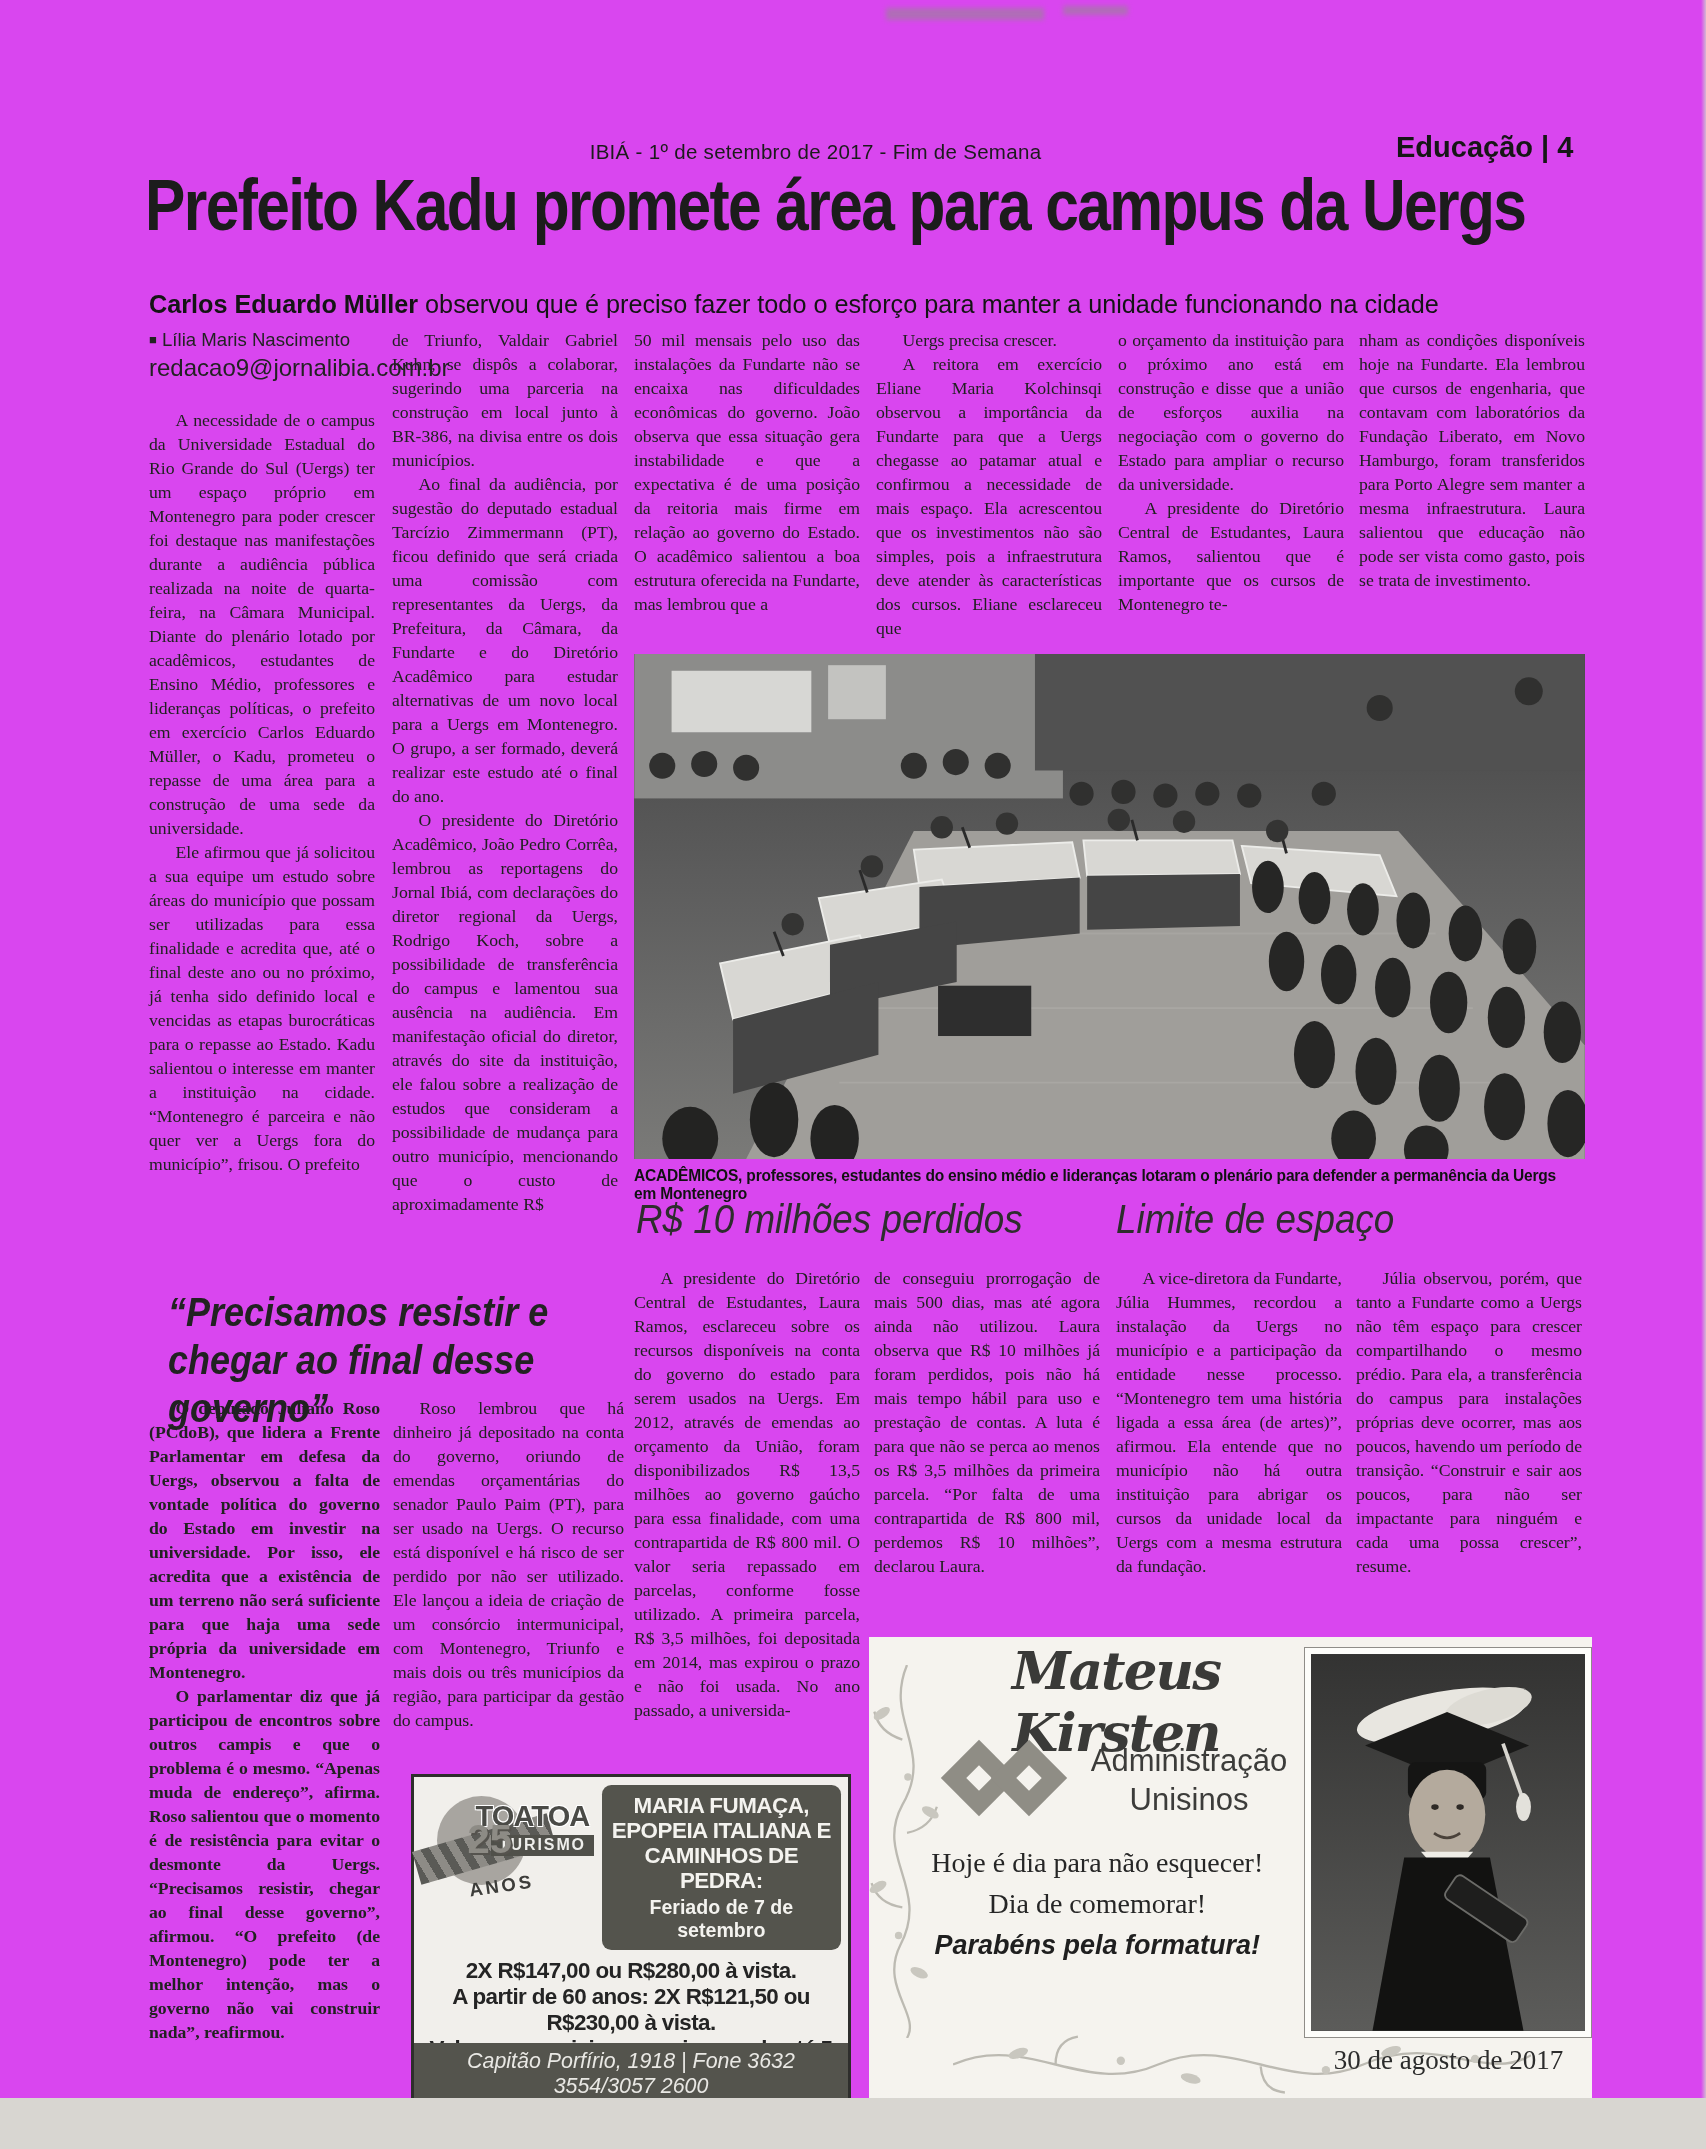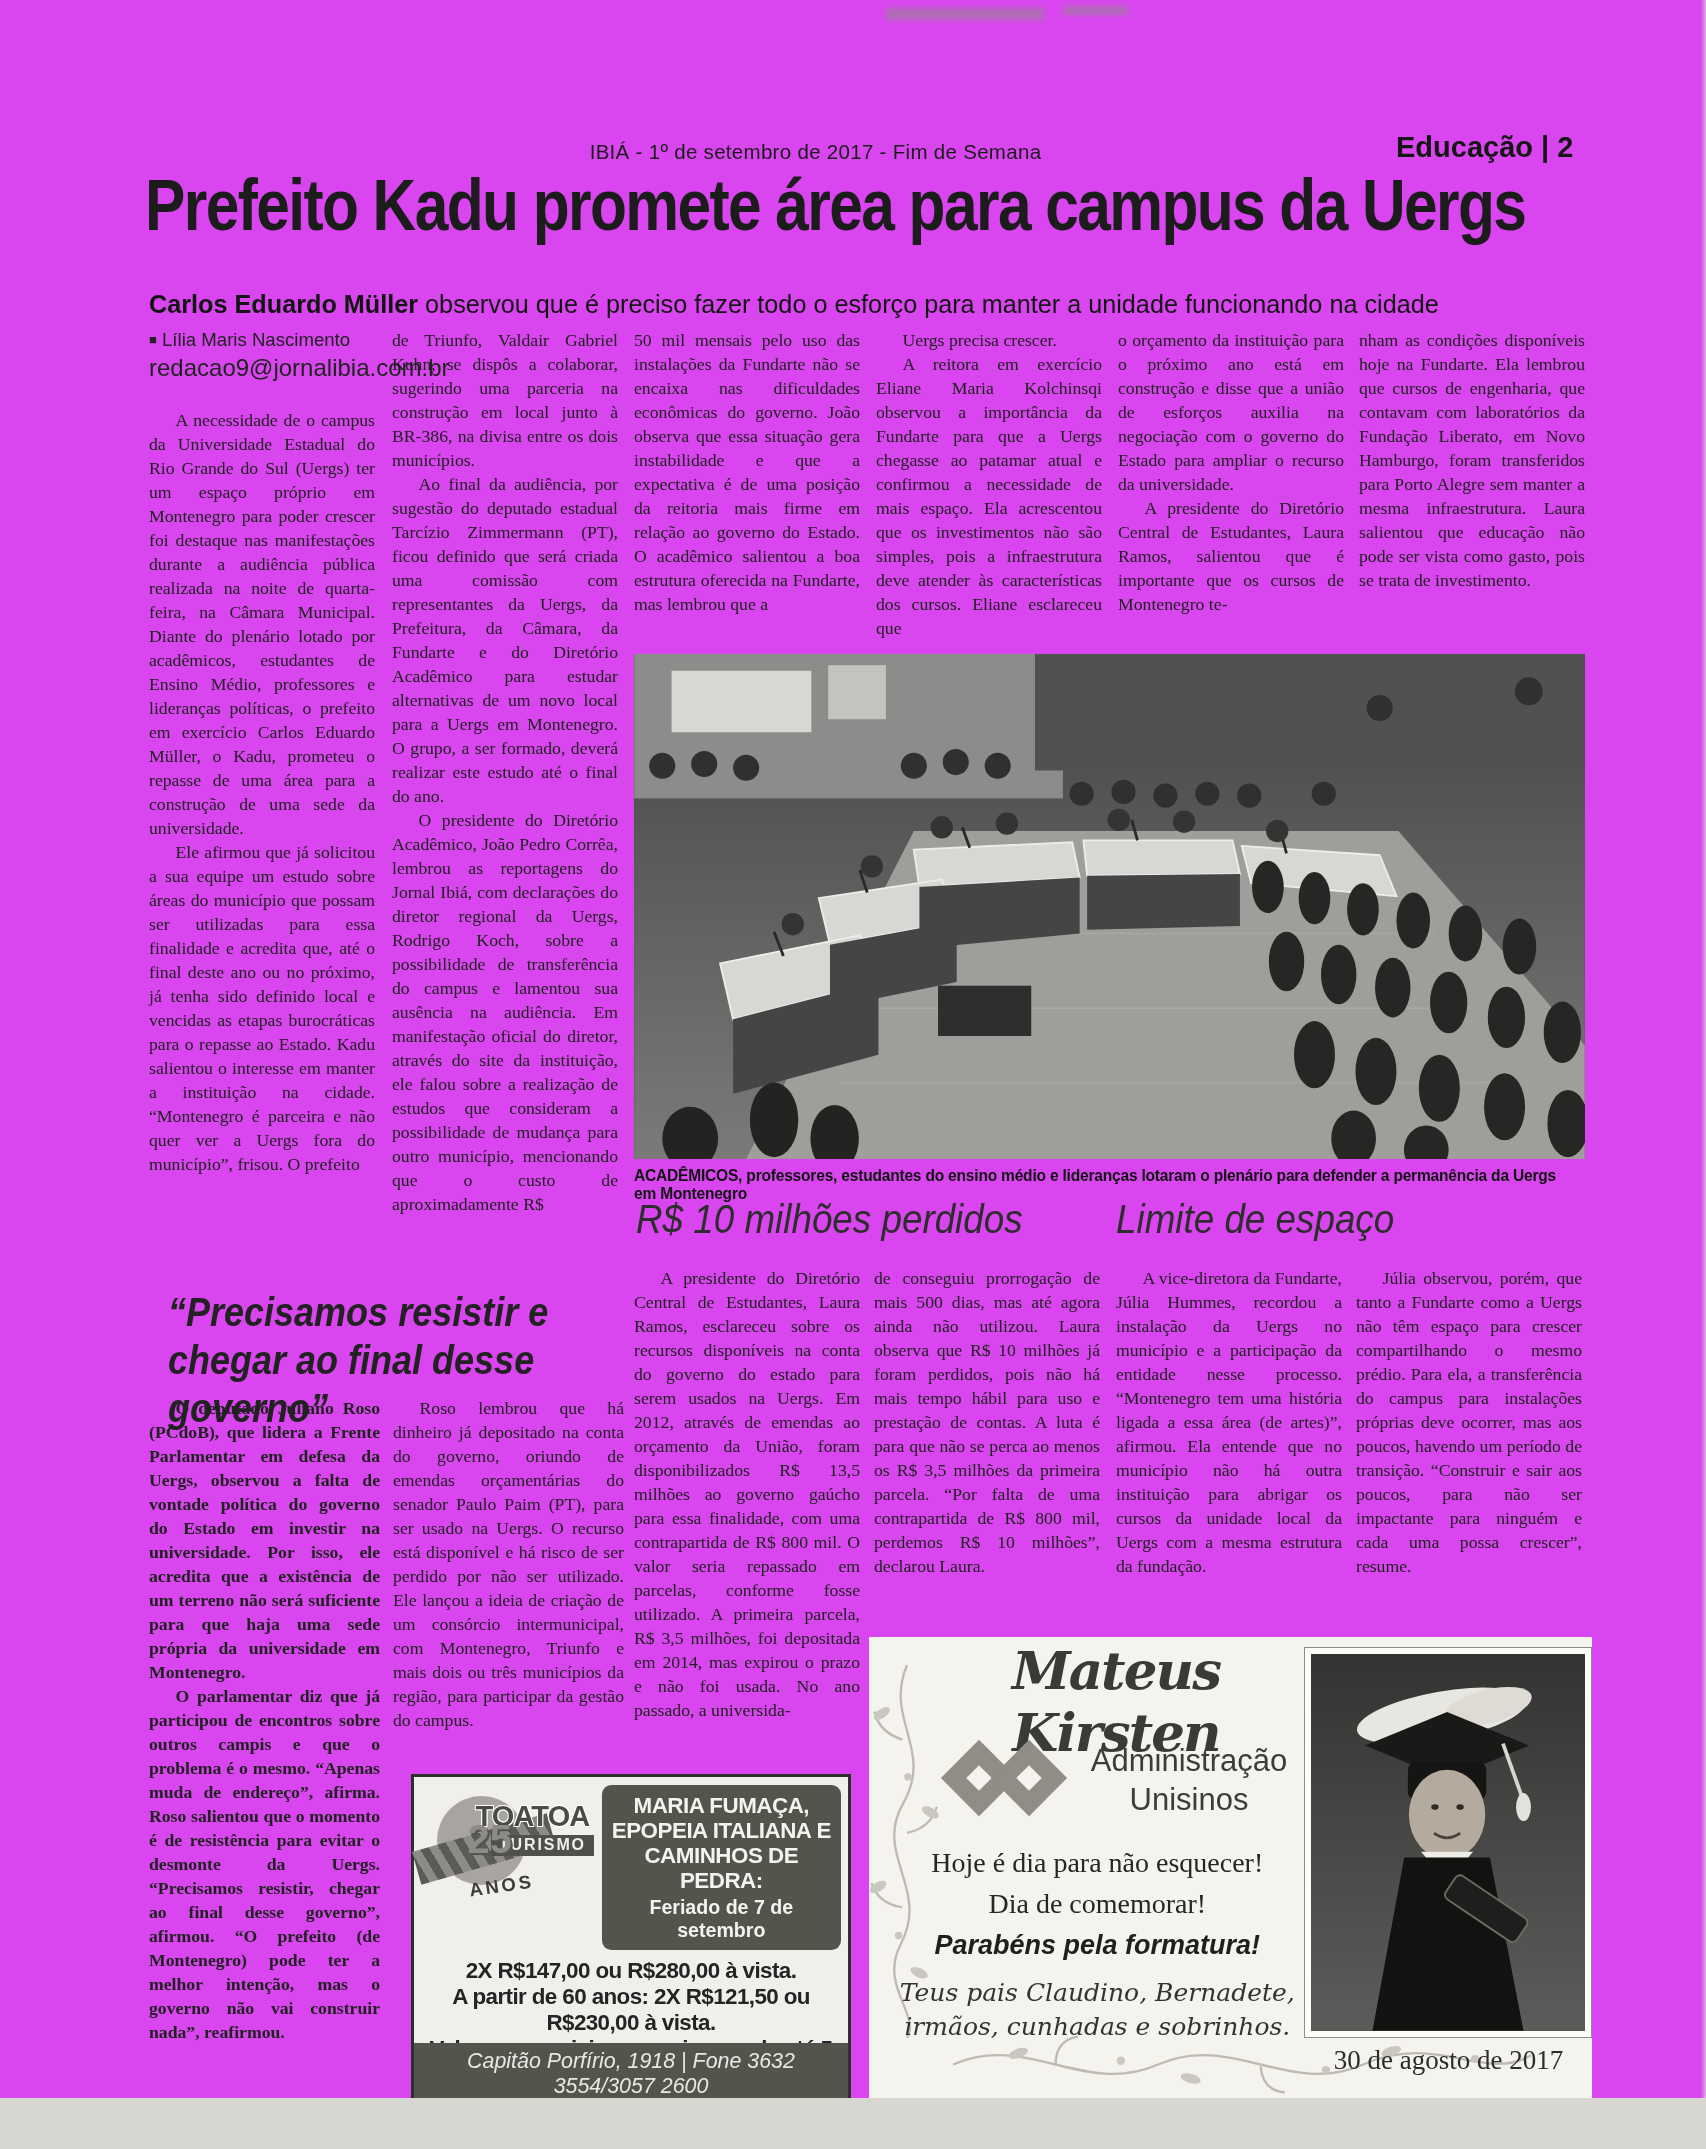--- a/index.html
+++ b/index.html
@@ -95,21 +95,21 @@
 <body>
 
 <div id="page">
 
   <div class="smudge" style="left:886px;top:7.5px;width:158px;height:12px;"></div>
   <div class="smudge" style="left:1063px;top:5.6px;width:65px;height:9.3px;"></div>
   <div class="abs" id="edge-bottom"></div>
   <div class="abs" id="edge-right"></div>
 
   <div class="abs" id="dateline">IBIÁ - 1º de setembro de 2017 - Fim de Semana</div>
-  <div class="abs" id="section-label">Educação | 2</div>
+  <div class="abs" id="section-label">Educação | 4</div>
   <div class="abs" id="headline">Prefeito Kadu promete área para campus da Uergs</div>
   <div class="abs" id="subheadline">
     <span class="lead">Carlos Eduardo Müller</span><span> observou que é preciso fazer todo o esforço para manter a unidade funcionando na cidade</span>
   </div>
 
   <div class="news-col" style="left:149px;top:328px;">
     <div class="byline">
       <div class="byline-author"><span class="sq">■</span> <span>Lília Maris Nascimento</span></div>
       <div class="byline-email">redacao9@jornalibia.com.br</div>
     </div>
@@ -366,24 +366,20 @@
         </span>
     </div>
     <div id="grad-school">
       <div>Administração</div>
       <div>Unisinos</div>
     </div>
     <div id="grad-msg">
       <div class="m1">Hoje é dia para não esquecer!</div>
       <div class="m1">Dia de comemorar!</div>
       <div class="m3">Parabéns pela formatura!</div>
-      <div class="dedication lines">
-          <p class="ind">Teus pais Claudino, Bernadete,</p>
-          <p>irmãos, cunhadas e sobrinhos.</p>
-        </div>
     </div>
     <div id="grad-photo">
       <svg width="274" height="377" viewBox="0 0 294 404">
         <defs>
           <linearGradient id="kg" x1="0" y1="0" x2="0" y2="1">
             <stop offset="0" stop-color="#333332"></stop>
               <stop offset="1" stop-color="#5c5c5a"></stop>
           </linearGradient>
         </defs>
         <rect width="294" height="404" fill="url(#kg)"></rect>

